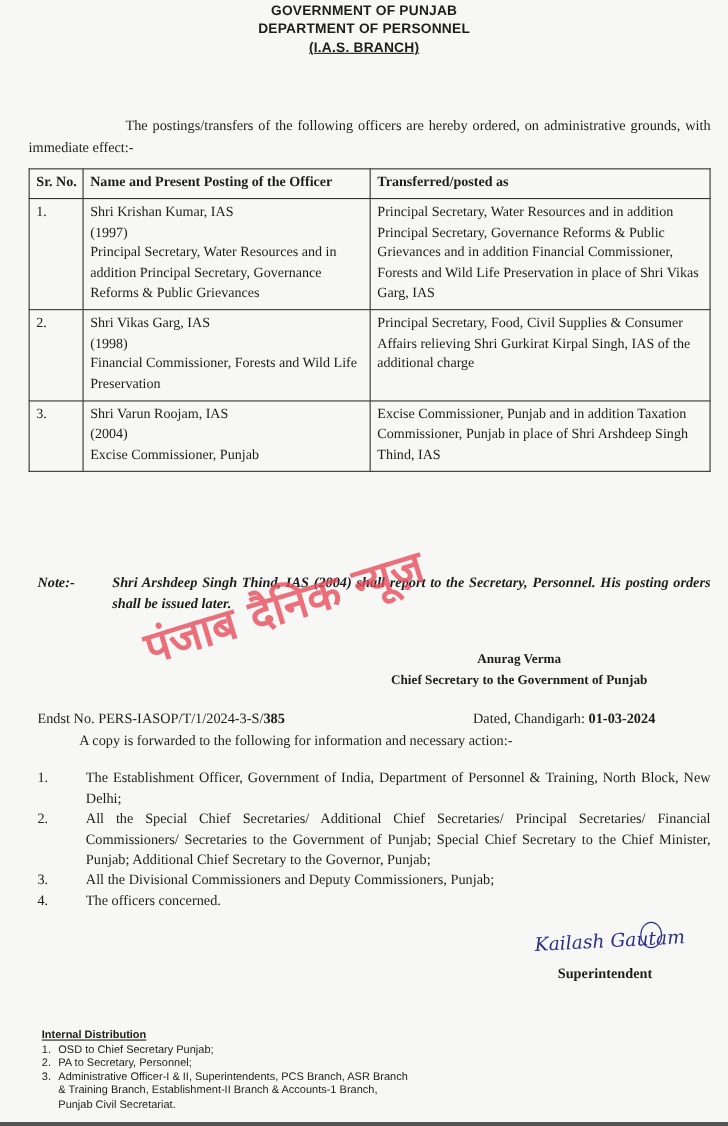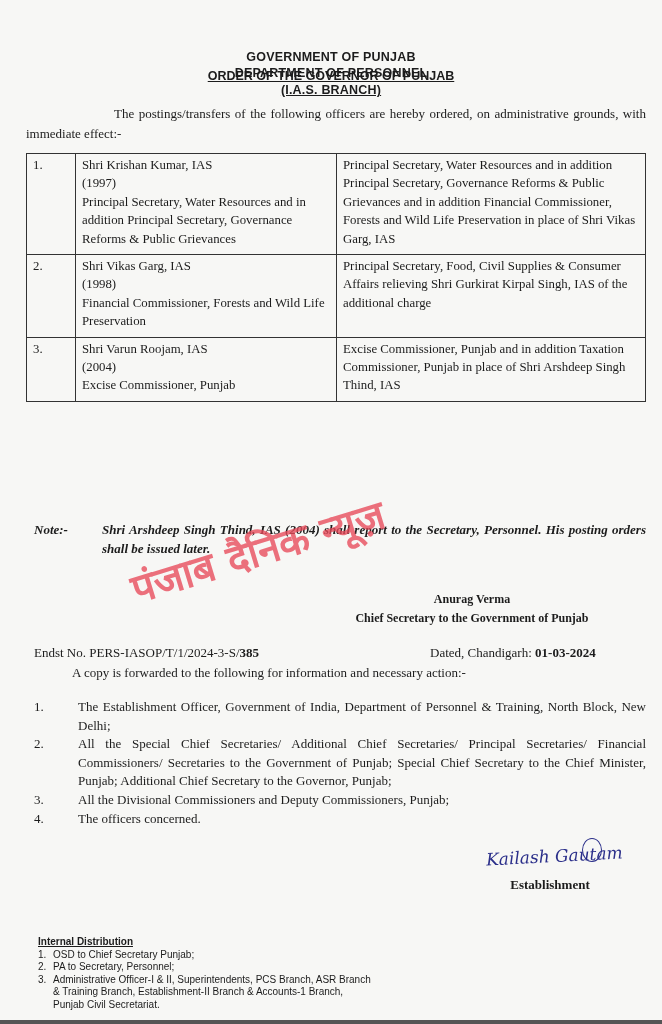--- a/index.html
+++ b/index.html
@@ -4,21 +4,21 @@
 <style>
   html, body { margin: 0; padding: 0; }
   body {
     width: 662px; height: 1024px; overflow: hidden;
     background: #f7f7f5;
     font-family: "Liberation Serif", serif;
     color: #1c1c1c;
     position: relative;
   }
   .page { position: absolute; left: 0; top: 0; width: 662px; height: 1024px; }
-  .hdr { position: absolute; left: 0; width: 662px; text-align: center; font-weight: bold; font-family: "Liberation Sans", sans-serif; font-size: 12.5px; letter-spacing: 0.2px; margin-top: 47px; }
+  .hdr { position: absolute; left: 0; width: 662px; text-align: center; font-weight: bold; font-family: "Liberation Sans", sans-serif; font-size: 12.5px; letter-spacing: 0.2px; }
   .h1 { top: 3px; }
   .h2 { top: 19px; }
   .h3 { top: 36px; text-decoration: underline; }
   .order { position: absolute; top: 69px; left: 0; width: 662px; text-align: center; font-weight: bold; text-decoration: underline; font-family: "Liberation Sans", sans-serif; font-size: 12.5px; }
   .intro { position: absolute; left: 26px; width: 620px; top: 104px; font-size: 13px; line-height: 20px; text-align: justify; text-indent: 88px; }
   table.orders {
     position: absolute; left: 26px; top: 153px; width: 620px;
     border-collapse: collapse; font-size: 12.8px; line-height: 18.4px;
   }
   table.orders td, table.orders th {
@@ -55,26 +55,30 @@
   }
   sup { font-size: 8px; }
 </style>
 </head>
 <body>
 
 <div class="page">
   <div class="hdr h1">GOVERNMENT OF PUNJAB</div>
   <div class="hdr h2">DEPARTMENT OF PERSONNEL</div>
   <div class="hdr h3">(I.A.S. BRANCH)</div>
-  <div class="order">ORDER OF THE GOVERNOR OF PUNJAB</div>
 
   <div class="intro">The postings/transfers of the following officers are hereby ordered, on administrative grounds, with immediate effect:-</div>
 
   <table class="orders">
     <tbody>
+        <tr>
+      <th class="c1">Sr. No.</th>
+      <th class="c2">Name and Present Posting of the Officer</th>
+      <th class="c3">Transferred/posted as</th>
+    </tr>
     <tr>
       <td class="c1">1.</td>
       <td class="c2">
         <div>Shri Krishan Kumar, IAS</div>
         <div>(1997)</div>
         <div>Principal Secretary, Water Resources and in addition Principal Secretary, Governance Reforms &amp; Public Grievances</div>
       </td>
       <td class="c3">Principal Secretary, Water Resources and in addition Principal Secretary, Governance Reforms &amp; Public Grievances and in addition Financial Commissioner, Forests and Wild Life Preservation in place of Shri Vikas Garg, IAS</td>
     </tr>
     <tr>
@@ -116,21 +120,21 @@
   <div class="dist">
     <div class="item"><span class="num">1.</span><span>The Establishment Officer, Government of India, Department of Personnel &amp; Training, North Block, New Delhi;</span></div>
     <div class="item"><span class="num">2.</span><span>All the Special Chief Secretaries/ Additional Chief Secretaries/ Principal Secretaries/ Financial Commissioners/ Secretaries to the Government of Punjab;     Special Chief Secretary to the Chief Minister, Punjab;     Additional Chief Secretary to the Governor, Punjab;</span></div>
     <div class="item"><span class="num">3.</span><span>All the Divisional Commissioners and Deputy Commissioners, Punjab;</span></div>
     <div class="item"><span class="num">4.</span><span>The officers concerned.</span></div>
   </div>
 
   <div class="sig-loop"></div>
   <div class="sig-img">Kailash Gautam</div>
   <div class="sig-name">
-    <div>Establishment</div>
+    <div>Superintendent</div>
   </div>
 
   <div class="internal">
     <div class="ttl">Internal Distribution</div>
     <div class="it"><span class="n">1.</span><span>OSD to Chief Secretary Punjab;</span></div>
     <div class="it"><span class="n">2.</span><span>PA to Secretary, Personnel;</span></div>
     <div class="it"><span class="n">3.</span><span>Administrative Officer-I &amp; II, Superintendents, PCS Branch, ASR Branch &amp; Training Branch, Establishment-II Branch &amp; Accounts-1 Branch, Punjab Civil Secretariat.</span></div>
   </div>
 
   <div class="watermark">पंजाब दैनिक न्यूज़</div>

